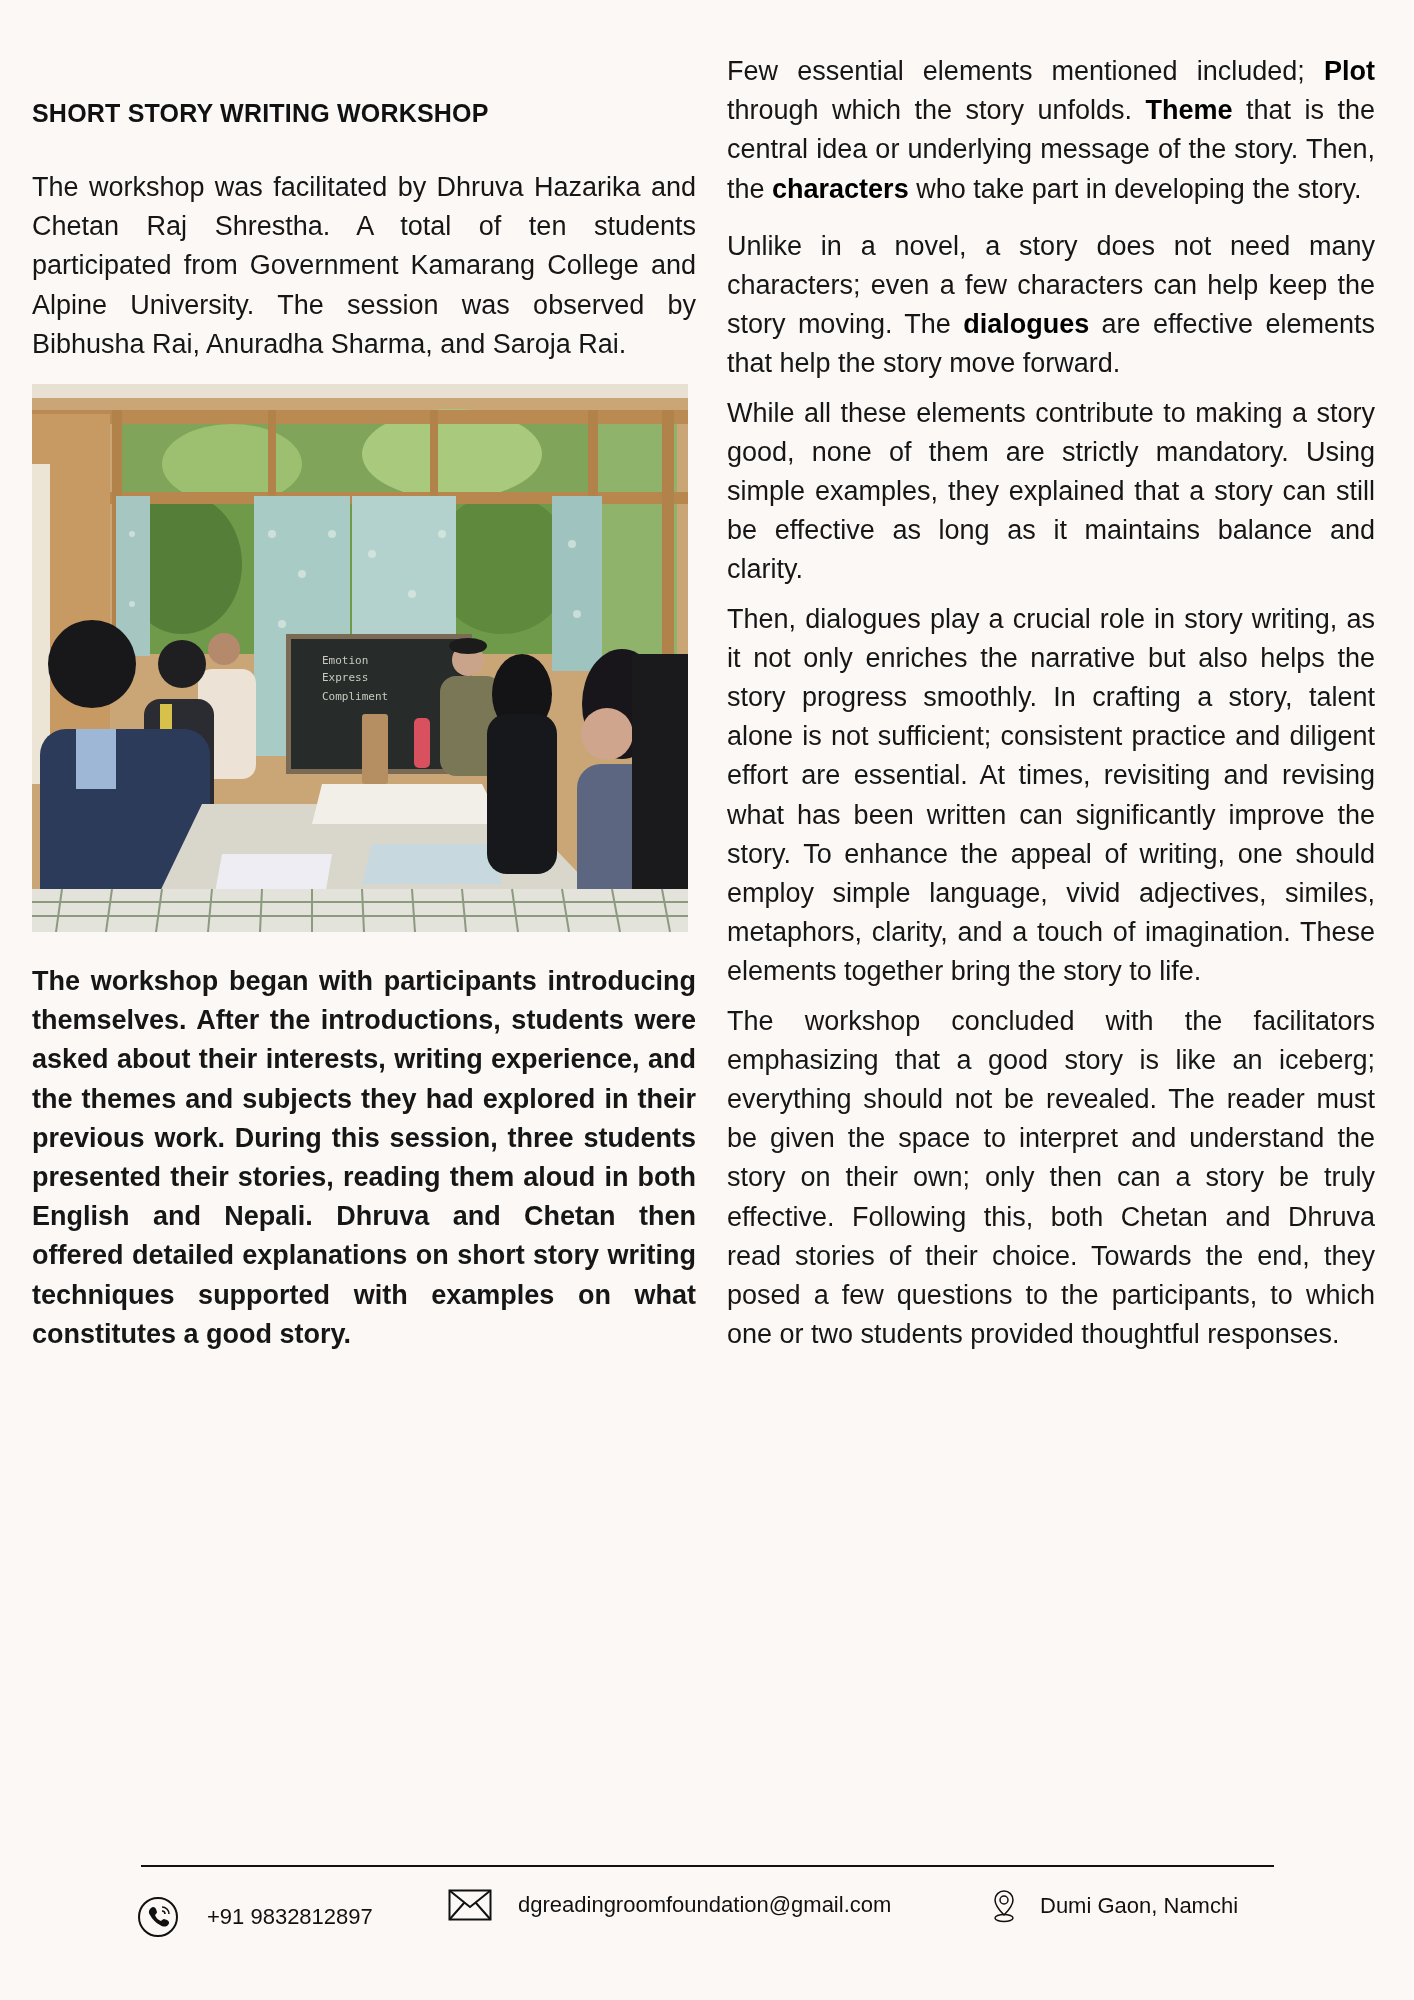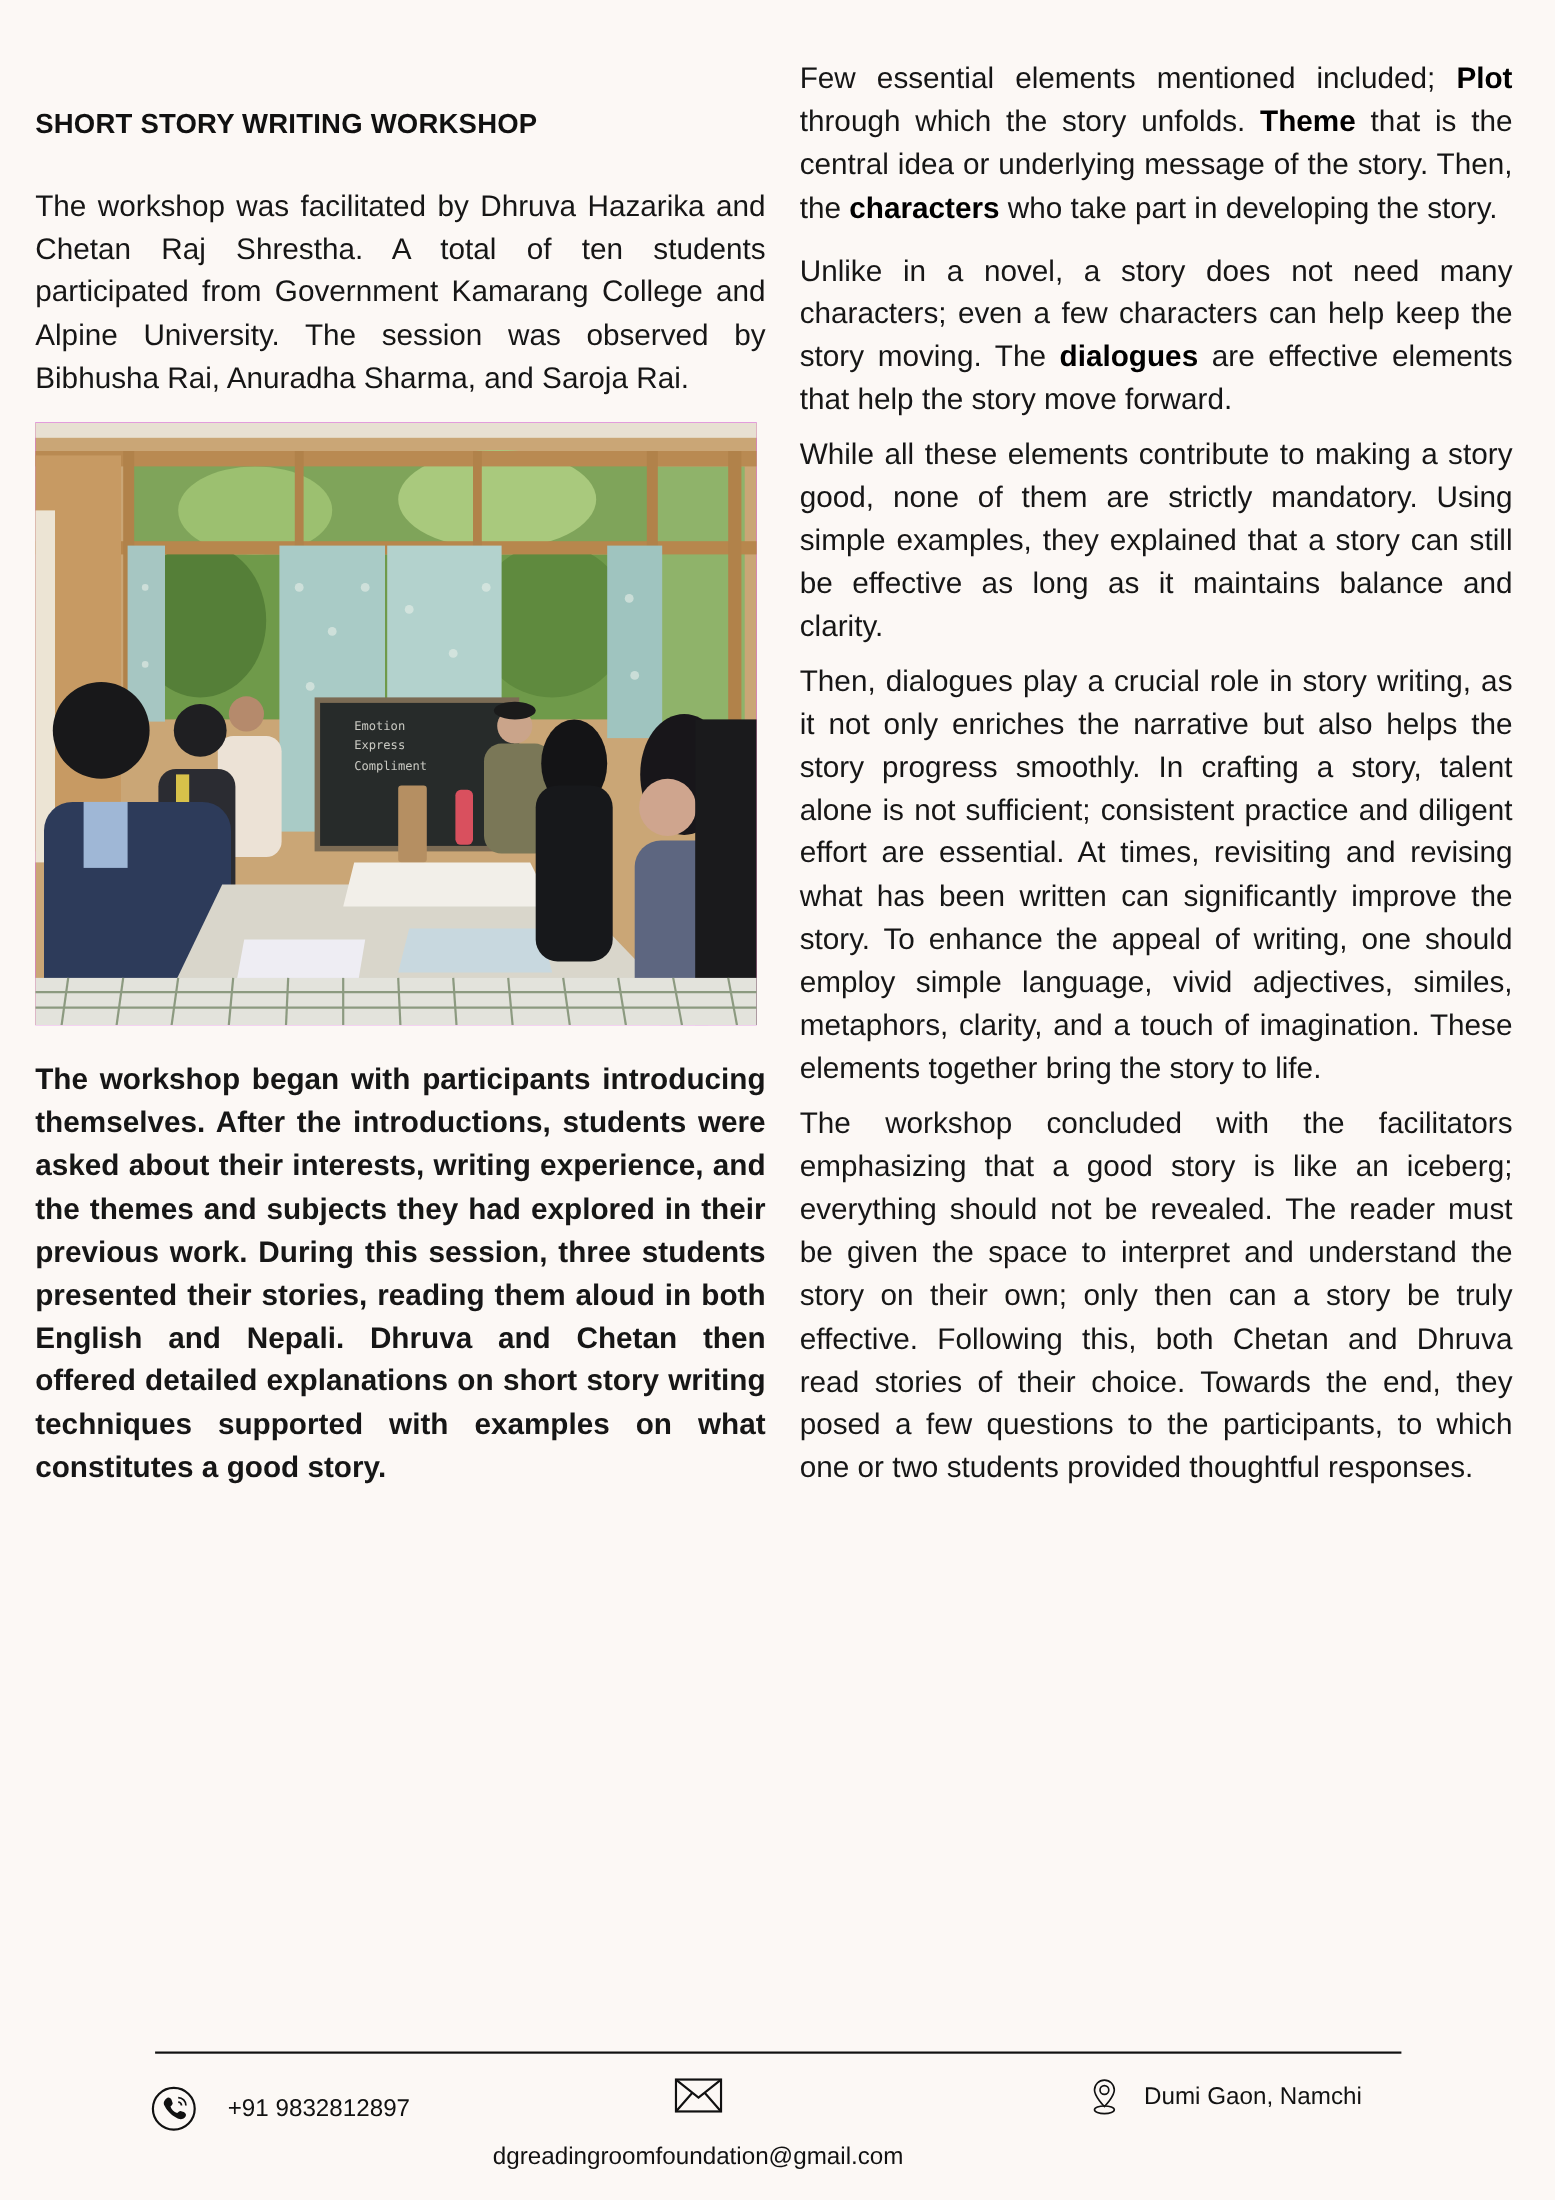--- a/index.html
+++ b/index.html
@@ -39,21 +39,21 @@
   .col-right p.body + p.body { margin-top: 10px; }
   .col-right .gap-large { margin-top: 18px !important; }
   b { font-weight: bold; color: #000; }
 
   .footer-rule {
     position: absolute; left: 141px; top: 1865px; width: 1133px; height: 2px; background: #111;
   }
   .footer { position: absolute; top: 1893px; left: 0; width: 1414px; height: 50px; }
   .fitem { position: absolute; display: flex; align-items: center; gap: 6px; font-size: 22px; color: #111; }
   .fitem.phone { left: 137px; top: 2px; gap: 26px; }
-  .fitem.email { left: 448px; top: -4px; gap: 26px; flex-direction: column; }
+  .fitem.email { left: 448px; top: -4px; gap: 26px; }
   .fitem.loc { left: 992px; top: -4px; gap: 24px; }
   .fitem svg { display: block; }
 </style>
 </head>
 <body>
 
 <div class="col-left">
   <h1 class="title">SHORT STORY WRITING WORKSHOP</h1>
   <p class="body intro">The workshop was facilitated by Dhruva Hazarika and Chetan Raj Shrestha. A total of ten students participated from Government Kamarang College and Alpine University. The session was observed by Bibhusha Rai, Anuradha Sharma, and Saroja Rai.</p>
 

